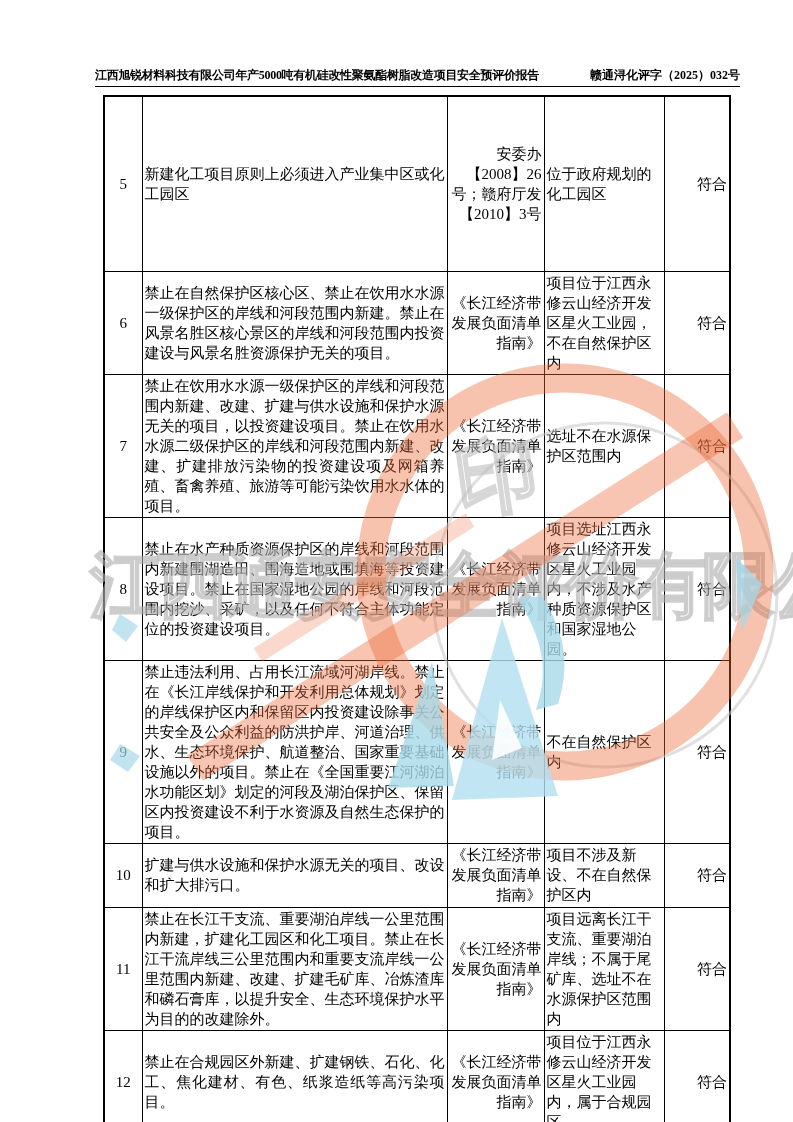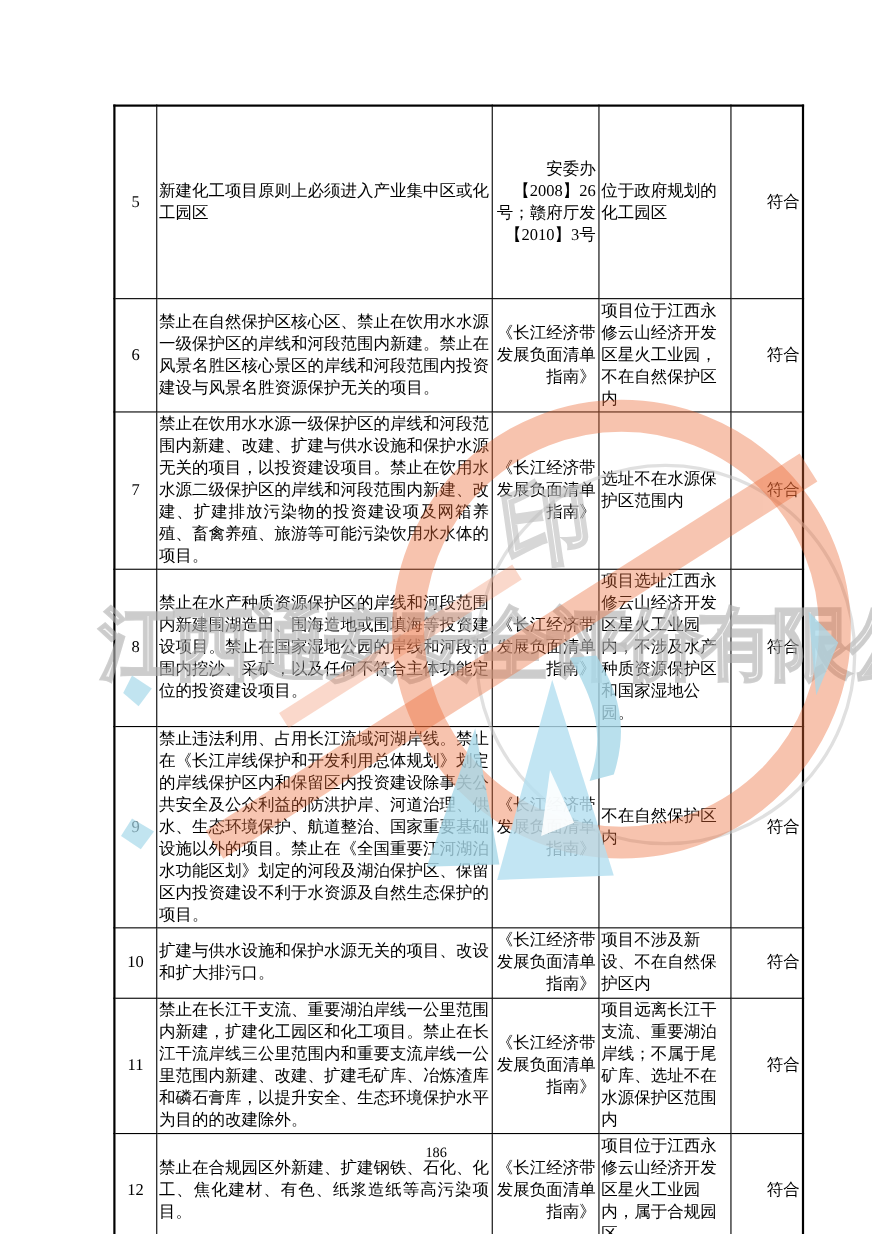--- a/index.html
+++ b/index.html
@@ -61,20 +61,24 @@
     -webkit-text-stroke:2px rgba(175,175,175,0.75);
     opacity:0.8;
   }
   svg.wm-svg{position:absolute;inset:0;}
 </style>
 </head>
 <body>
 
 <div class="page">
 
+  <div class="header">
+    <span class="title">江西旭锐材料科技有限公司年产5000吨有机硅改性聚氨酯树脂改造项目安全预评价报告</span>
+    <span class="docno">赣通浔化评字（2025）032号</span>
+  </div>
 
   <table class="compliance">
     <colgroup>
       <col style="width:38px">
       <col style="width:305px">
       <col style="width:97px">
       <col style="width:120px">
       <col style="width:66px">
     </colgroup>
     <tbody>
@@ -130,23 +134,20 @@
         <tr>
           <td class="c-no">12</td>
           <td class="c-req">禁止在合规园区外新建、扩建钢铁、石化、化工、焦化建材、有色、纸浆造纸等高污染项目。</td>
           <td class="c-basis">《长江经济带发展负面清单指南》</td>
           <td class="c-concl">项目位于江西永修云山经济开发区星火工业园内，属于合规园区</td>
           <td class="c-res">符合</td>
         </tr>
       </tbody>
   </table>
 
-  <div class="footer">
-    <span>186</span>
-  </div>
 
   <div class="wm">
     <div class="wm-text">江西通安安全评价有限公司</div>
     <svg class="wm-svg" width="793" height="1122" viewBox="0 0 793 1122">
 
       <circle cx="605" cy="595" r="172" fill="none" stroke="#c6c6c6" stroke-width="3" opacity="0.55"></circle>
       <text x="455" y="505" font-size="82" font-weight="bold" fill="none" stroke="#bdbdbd" stroke-width="2.5" opacity="0.6" transform="rotate(-8 495 470)">印</text>
 
       <circle cx="565" cy="572" r="194" fill="none" stroke="#ec6a35" stroke-width="29" opacity="0.40"></circle>
       <line x1="195" y1="768" x2="735" y2="425" stroke="#ec6a35" stroke-width="30" opacity="0.38"></line>

